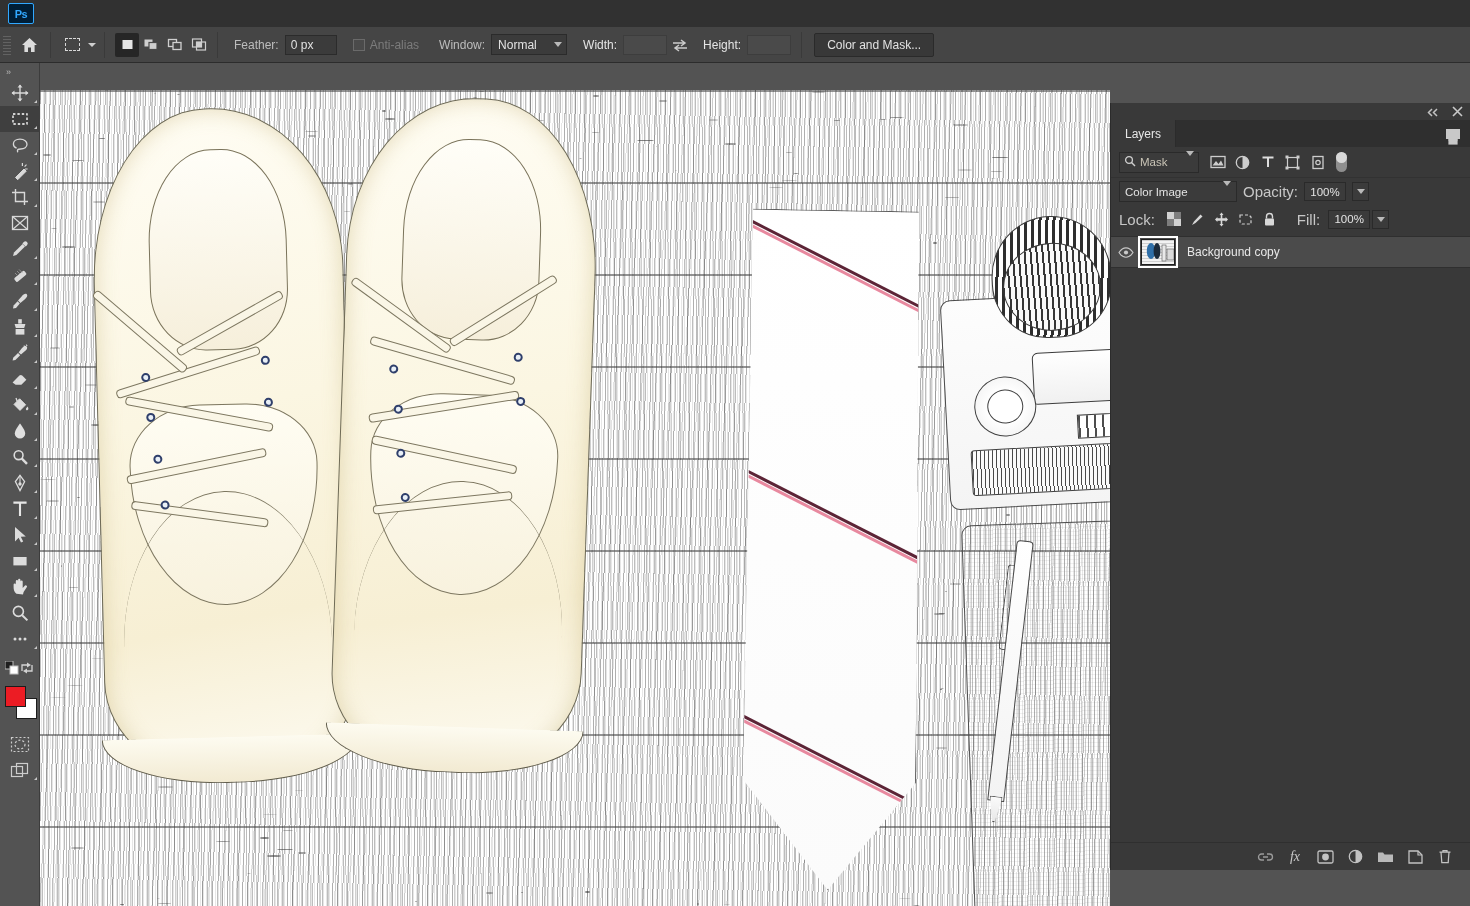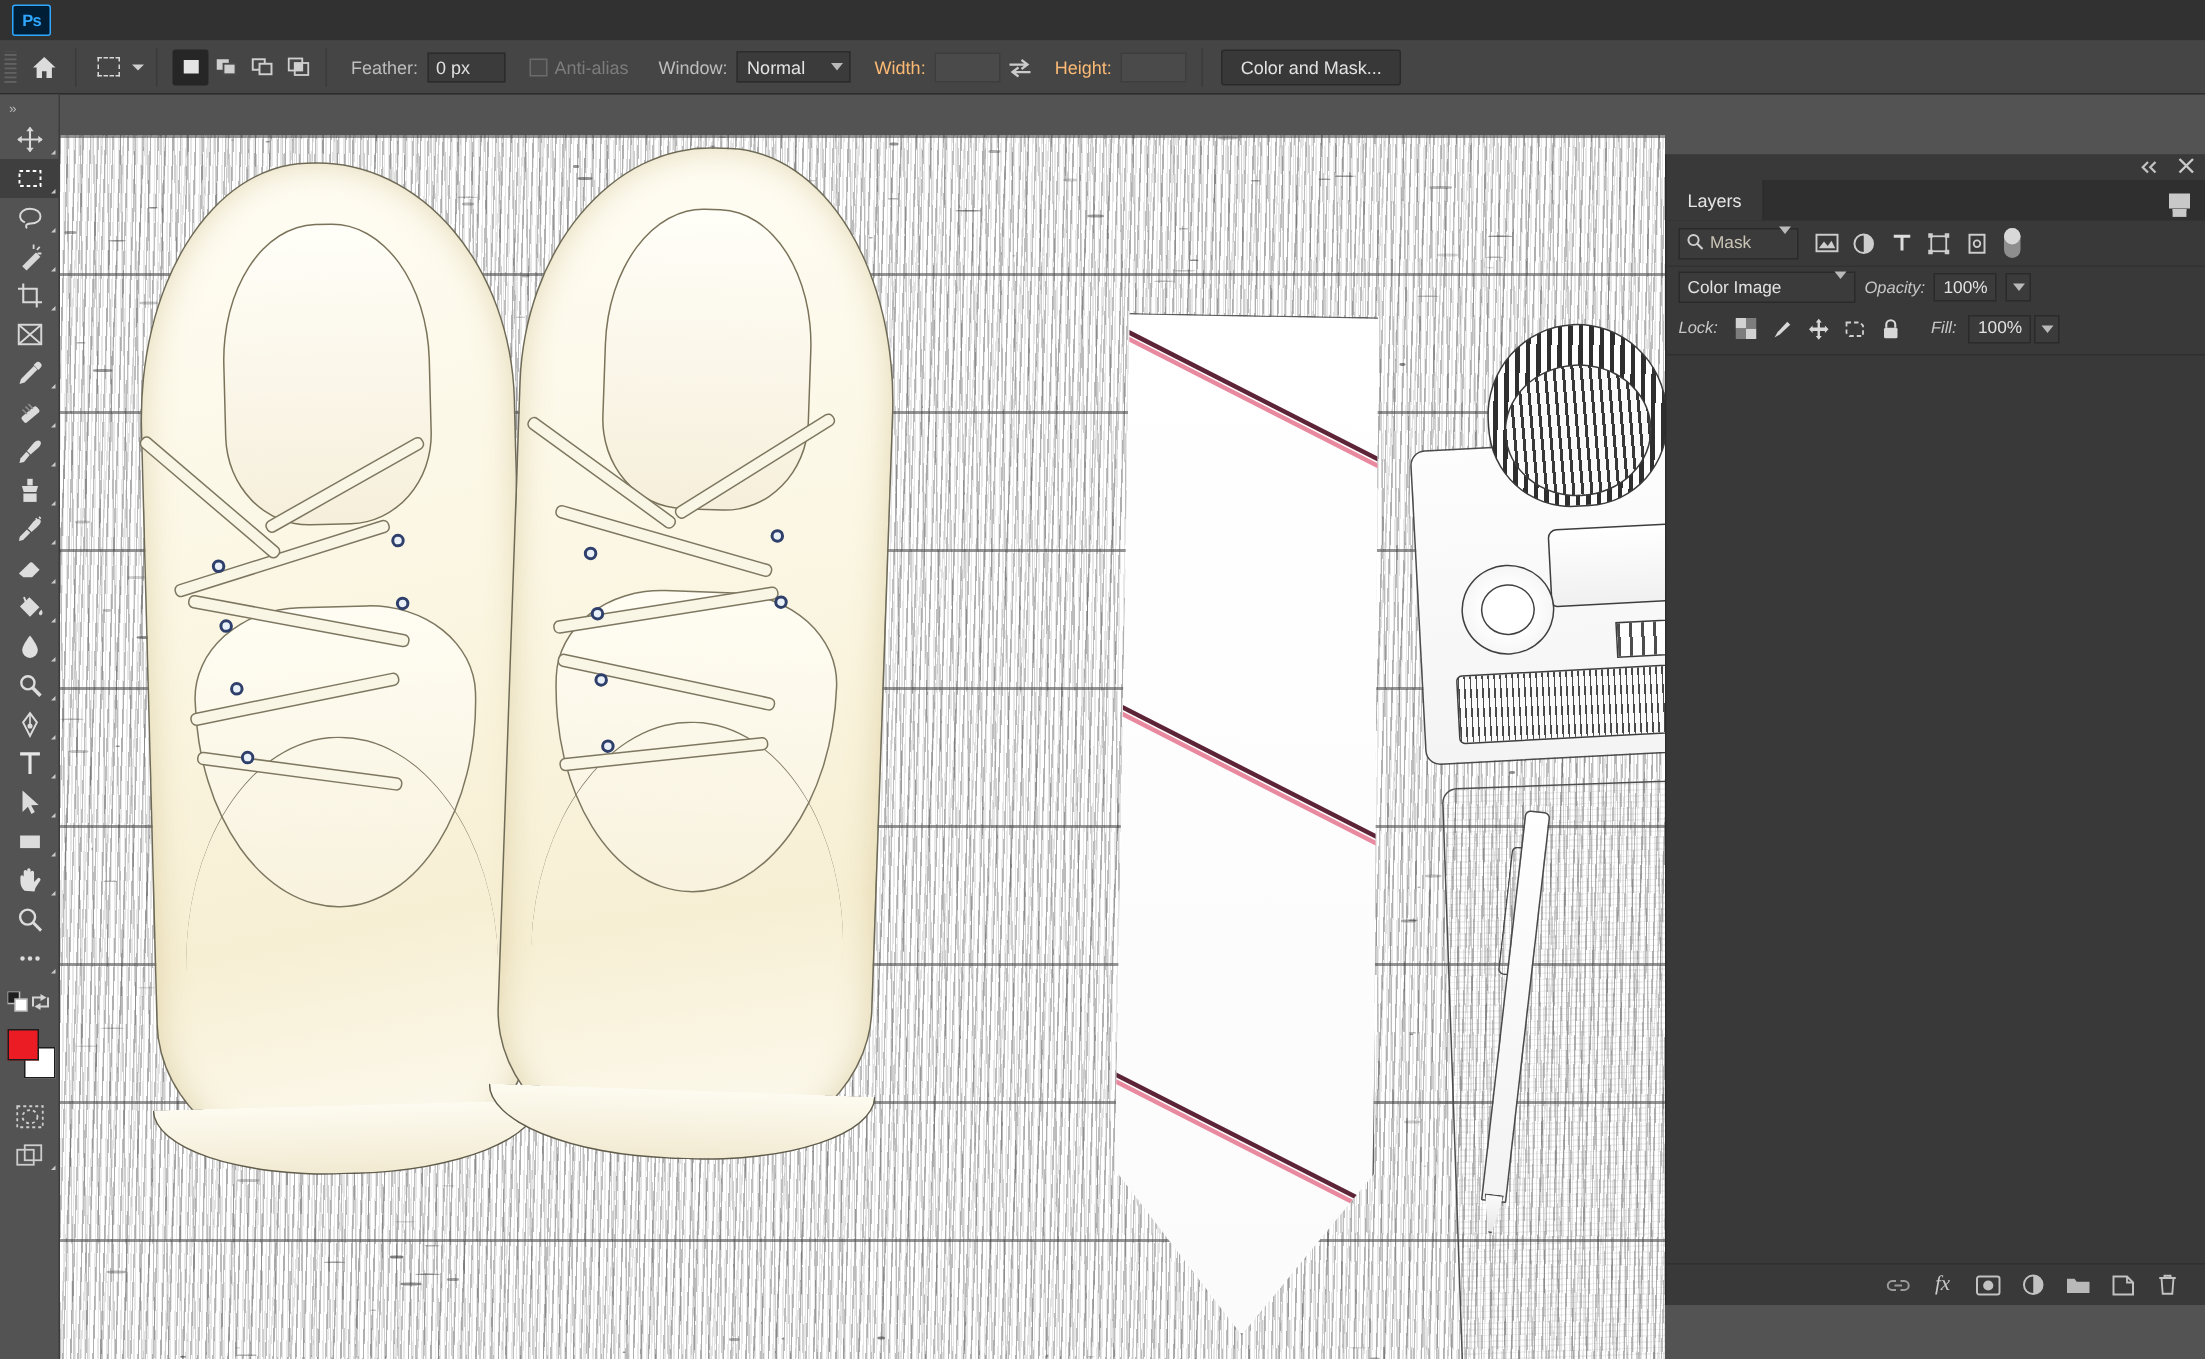--- a/index.html
+++ b/index.html
@@ -45,21 +45,21 @@
   .tool-preset { display: flex; align-items: center; padding: 0 2px; }
   .tp-icon { width: 26px; height: 26px; display: flex; align-items: center; justify-content: center; }
   .marquee-glyph { width: 15px; height: 13px; border: 1px dashed #d8d8d8; }
   .caret { width: 0; height: 0; border-left: 4px solid transparent; border-right: 4px solid transparent;
            border-top: 4px solid #cfcfcf; margin-left: 3px; }
   .mode-group { display: flex; align-items: center; margin-left: 4px; }
   .mode-btn { width: 24px; height: 24px; display:flex; align-items:center; justify-content:center;
               border-radius: 2px; }
   .mode-btn.active { background: #262626; }
   .opt-label { color: #bdbdbd; font-size: 12px; margin: 0 6px 0 10px; white-space: nowrap;}
-  .opt-label.dim { color: #fdba74; }
+  .opt-label.dim { color: #e5e5e5; }
   .opt-field {
     background: #3b3b3b; border: 1px solid #2b2b2b; color: #e0e0e0;
     font-size: 12px; height: 20px; line-height: 18px; padding: 0 5px;
   }
   .opt-field.dim { color: #6f6f6f; background: #4a4a4a; border-color: #3d3d3d;}
   .checkbox { width: 12px; height: 12px; border: 1px solid #6a6a6a; background: #4a4a4a;
               display:inline-block; vertical-align: middle; margin-right: 5px;}
   .select-wrap { display: inline-flex; align-items: center; background: #3b3b3b;
                  border: 1px solid #2b2b2b; height: 21px; }
   .select-wrap .val { color: #e3e3e3; font-size: 12px; padding: 0 8px 0 6px; min-width: 58px;}
@@ -289,21 +289,21 @@
   .toggle-pill { width: 11px; height: 20px; border-radius: 6px; background: #8e8e8e; margin-left: 6px;
                  position: relative; }
   .toggle-pill::after{ content:""; position:absolute; left:0; right:0; top:0; height:11px;
                        border-radius:50%; background:#d8d8d8;}
   .blend-row { height: 28px; display: flex; align-items: center; padding: 0 8px; gap: 6px;
                border-top: 1px solid #323232;}
   .blend-select {
     width: 118px; height: 21px; background: #3b3b3b; border: 1px solid #2a2a2a;
     display: flex; align-items: center; padding: 0 5px; color: #e3e3e3; font-size: 11.5px;
   }
-  .panel-lbl { color: #c7c7c7; font-size: 11px; font-style: italic; }
+  .panel-lbl { color: #c7c7c7; font-size: 15px; }
   .num-field {
     width: 42px; height: 19px; background: #3b3b3b; border: 1px solid #2a2a2a;
     color: #e3e3e3; font-size: 11.5px; display:flex; align-items:center; justify-content:center;
   }
   .stepper { width: 17px; height: 19px; background: #3b3b3b; border: 1px solid #2a2a2a;
              display:flex; align-items:center; justify-content:center; }
   .lock-row { height: 28px; display: flex; align-items: center; padding: 0 8px; gap: 2px; }
   .lock-ico { width: 22px; height: 20px; display: flex; align-items: center; justify-content: center; }
 
   .layer-list { position: absolute; left: 0; top: 133px; right: 0; bottom: 28px; background: #393939;
@@ -978,20 +978,38 @@
           </svg>
       </div>
       <span class="panel-lbl" style="margin-left:14px; margin-right:6px;">Fill:</span>
       <div class="num-field">100%</div>
       <div class="stepper">
           <span class="chev"></span>
         </div>
     </div>
 
     <div class="layer-list" id="layer-list">
+        <div class="layer-row selected">
+          <div class="eye-cell">
+            <svg width="16" height="11" viewBox="0 0 16 11">
+              <path d="M1 5.5 C3.4 1.8 6 0.8 8 0.8 C10 0.8 12.6 1.8 15 5.5 C12.6 9.2 10 10.2 8 10.2 C6 10.2 3.4 9.2 1 5.5 Z" fill="none" stroke="#c9c9c9" stroke-width="1.15"></path>
+              <circle cx="8" cy="5.5" r="2.1" fill="#c9c9c9"></circle>
+            </svg>
+          </div>
+          <div class="thumb selected-thumb">
+            <div class="mini-art mini-bw"></div>
+            <svg width="34" height="26" viewBox="0 0 34 26" style="position:absolute;inset:0;">
+              <ellipse cx="9" cy="11" rx="4.2" ry="8" fill="#2f6fa8"></ellipse>
+              <ellipse cx="15" cy="11" rx="3.4" ry="8" fill="#1b2a3a"></ellipse>
+              <rect x="20" y="5" width="4" height="16" fill="#e9e9e9" stroke="#555" stroke-width=".6"></rect>
+              <rect x="25" y="9" width="7" height="11" fill="#dadada" stroke="#555" stroke-width=".6"></rect>
+            </svg>
+          </div>
+          <div class="layer-name">Background copy</div>
+        </div>
       </div>
 
     <div class="panel-footer">
       <div class="footer-btn">
         <svg width="17" height="12" viewBox="0 0 17 12">
             <path d="M7 3 H4.5 A3 3 0 0 0 4.5 9 H7 M10 3 H12.5 A3 3 0 0 1 12.5 9 H10 M6 6 H11" stroke="#9b9b9b" stroke-width="1.3" fill="none"></path>
           </svg>
       </div>
       <div class="footer-btn">
         <span style="color:#c9c9c9;font-style:italic;font-size:14px;font-family:'Liberation Serif',serif;">fx</span>

